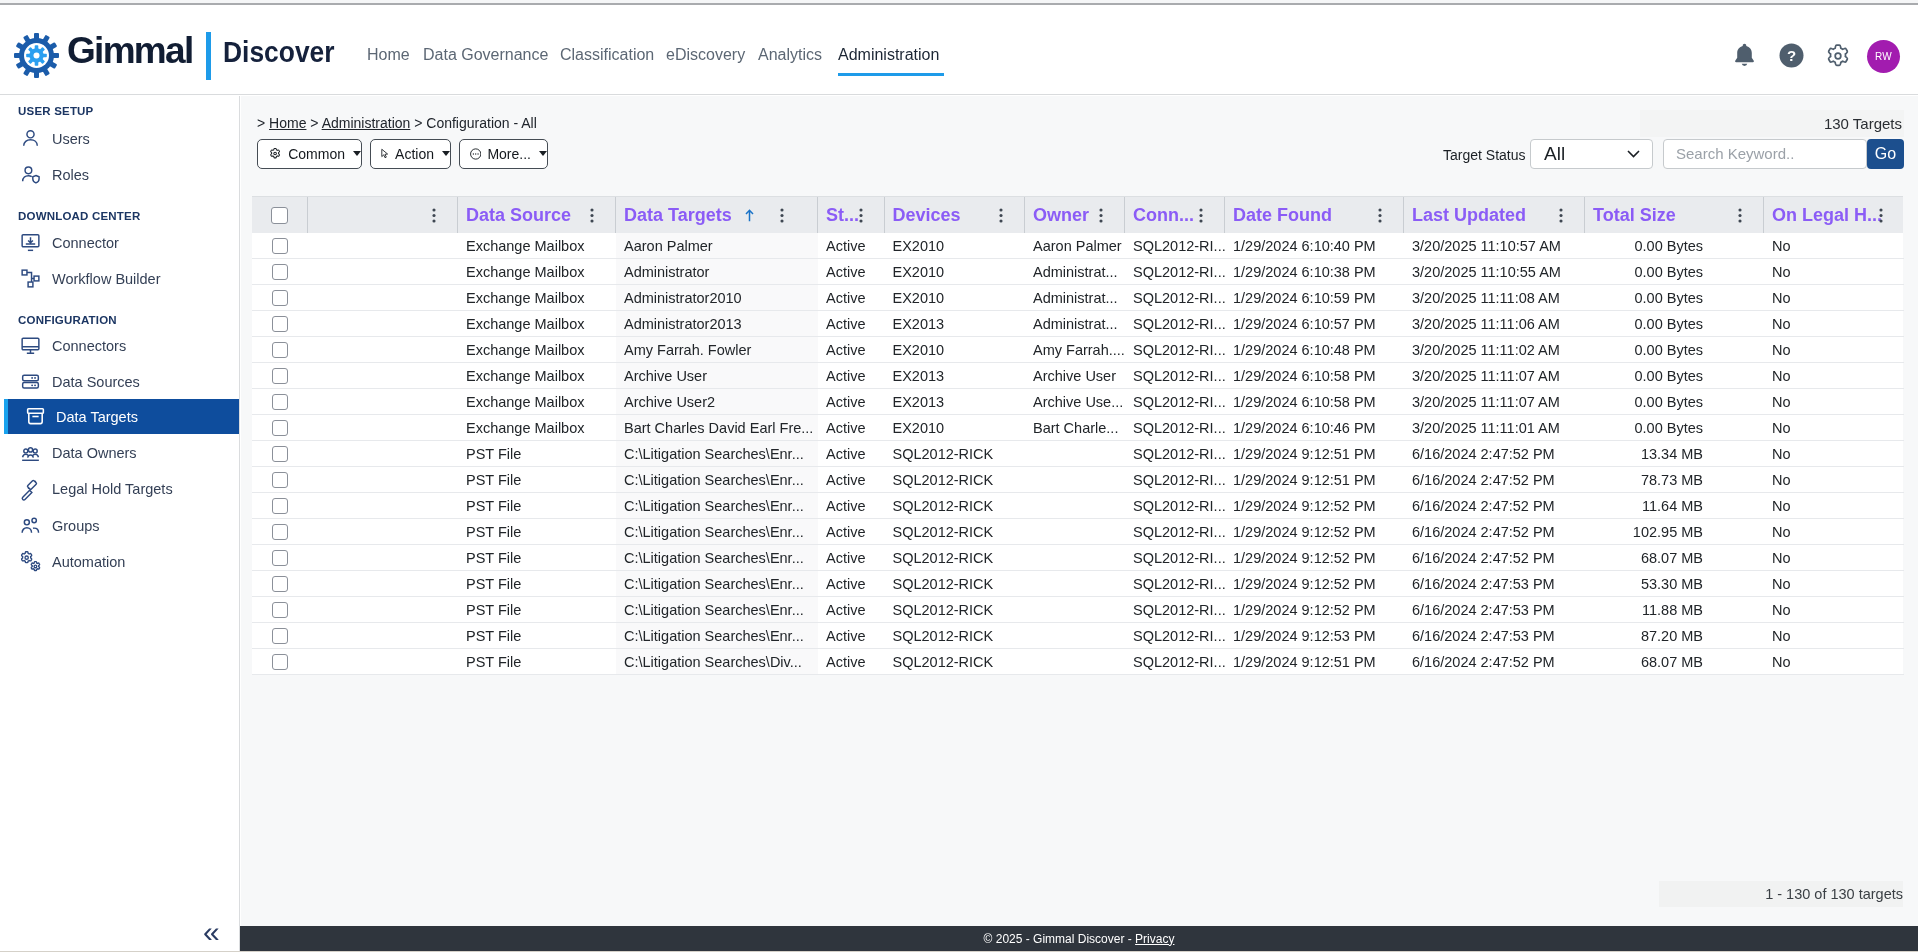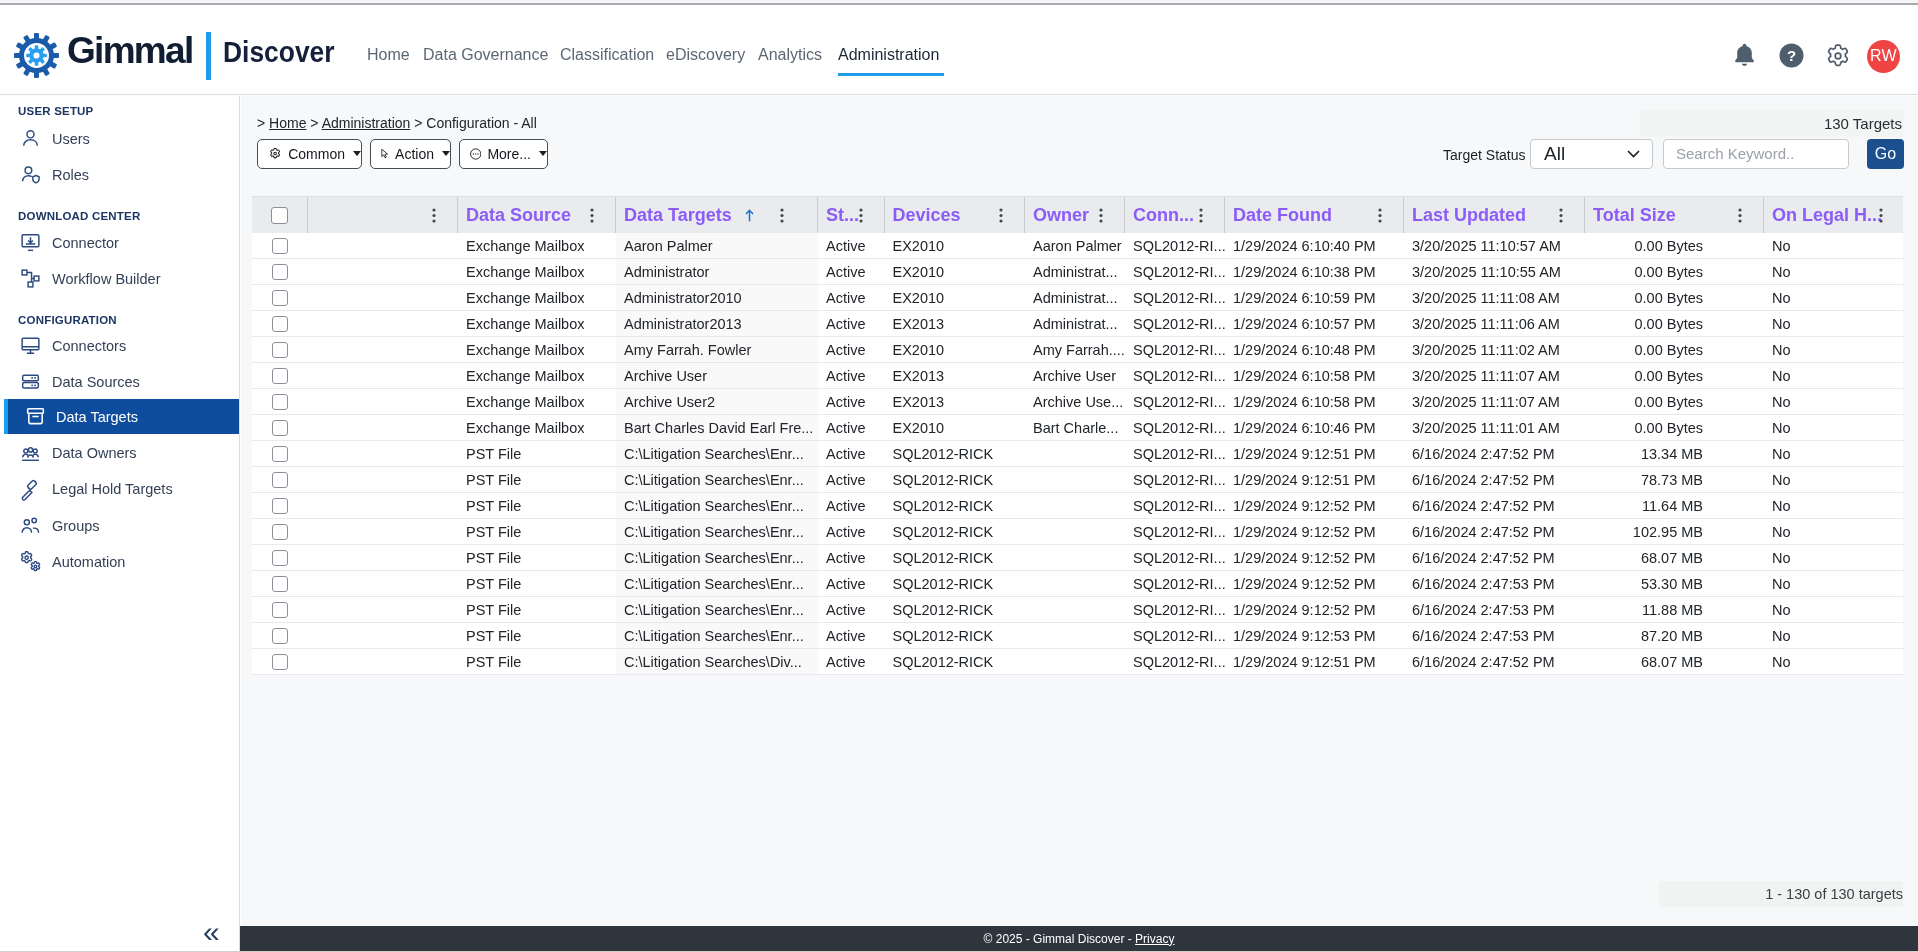--- a/index.html
+++ b/index.html
@@ -10,21 +10,21 @@
 
 #hdr { left:0; top:4.5px; width:1918px; height:90px; background:#fff; border-bottom:1px solid #d9dbdd; }
 #logo-gear { left:12px; top:26px; }
 #logo-g { left:67px; top:25px; font-size:37px; font-weight:700; color:#111d33; letter-spacing:-1.7px; }
 #logo-bar { left:206px; top:27px; width:5px; height:48px; background:#1e9be9; }
 #logo-d { left:223px; top:30px; font-size:30px; font-weight:700; color:#15213c; letter-spacing:0; transform:scaleX(0.88); transform-origin:left top; }
 .nav { top:41px; font-size:16px; color:#5c6774; }
 #nav-admin { color:#1c2634; }
 #nav-underline { left:838px; top:68px; width:106px; height:3.5px; background:#1e9be9; }
 .hic { top:38px; }
-#avatar { left:1867px; top:35px; width:33px; height:33px; border-radius:50%; background:#ef4444; color:#fff; font-size:16px; display:flex; align-items:center; justify-content:center; letter-spacing:0.2px; }
+#avatar { left:1867px; top:35px; width:33px; height:33px; border-radius:50%; background:#a21caf; color:#fff; font-size:10px; display:flex; align-items:center; justify-content:center; letter-spacing:0.2px; }
 
 #sidebar { left:0; top:95.5px; width:240px; height:855px; background:#fff; border-right:1px solid #dadcde; }
 .shead { position:absolute; left:18px; font-size:11.5px; font-weight:700; color:#1c3663; letter-spacing:0.2px; }
 .srow { position:absolute; left:0; width:240px; height:36px; display:flex; align-items:center; }
 .sic { position:absolute; left:18px; width:24px; height:24px; display:flex; align-items:center; justify-content:center; }
 .sic svg { width:23px; height:23px; }
 .slb { position:absolute; left:52px; font-size:14.5px; color:#333f55; }
 #sel { position:absolute; left:4px; top:303.5px; width:235px; height:35px; background:#0e4d9d; border-left:4px solid #18a2ee; }
 #sel .slb { color:#fff; left:48px; }
 #sel .sic { left:15px; }
@@ -32,21 +32,21 @@
 
 #content { left:241px; top:95.5px; width:1677px; height:830.5px; background:#f7f8f9; }
 #crumb { left:16px; top:19px; font-size:14px; color:#20252c; }
 #crumb a { color:#20252c; }
 .btn { position:absolute; top:43px; height:30px; border:1px solid #454c54; border-radius:5px; background:#fff; display:flex; align-items:center; font-size:14px; color:#14181d; }
 .caret { width:0; height:0; border-left:4.5px solid transparent; border-right:4.5px solid transparent; border-top:5.5px solid #1a1f24; margin-left:8px; }
 #targets-count { left:1399px; top:14px; width:264px; height:27px; background:#f3f4f4; font-size:15px; color:#2a2e33; text-align:right; line-height:27px; padding-right:2px; }
 #tslabel { left:1202px; top:51px; font-size:14px; color:#1a1f24; }
 #tssel { left:1289px; top:43px; width:123px; height:30px; background:#fff; border:1px solid #c6cacd; border-radius:4px; font-size:19px; color:#1a1f24; display:flex; align-items:center; padding-left:13px; }
 #tssel svg { position:absolute; right:12px; }
-#search { left:1422px; top:43px; width:186px; height:30px; background:#fff; border:1px solid #c6cacd; border-radius:4px; font-size:15px; color:#9ba1a8; display:flex; align-items:center; padding-left:12px; }
+#search { left:1422px; top:43px; width:204px; height:30px; background:#fff; border:1px solid #c6cacd; border-radius:4px; font-size:15px; color:#9ba1a8; display:flex; align-items:center; padding-left:12px; }
 #gobtn { left:1626px; top:43px; width:37px; height:30px; background:#1c4f8e; border-radius:4px; color:#fff; font-size:16px; display:flex; align-items:center; justify-content:center; }
 
 #grid { left:252px; top:196px; width:1651px; }
 .thr { display:grid; grid-template-columns:56px 150px 158px 202px 66.5px 140.5px 100px 100px 179px 181px 179px 139.5px; height:37px; background:#e9ebee; border-top:1px solid #dcdfe2; }
 .th { position:relative; display:flex; align-items:center; padding-left:8px; font-size:18px; font-weight:700; color:#8b5cf6; border-right:1px solid #c9cdd2; overflow:hidden; white-space:nowrap; }
 .th:last-child { border-right:none; }
 .kb { position:absolute; right:21px; top:11px; }
 .tr { display:grid; grid-template-columns:56px 150px 158px 202px 66.5px 140.5px 100px 100px 179px 181px 179px 139.5px; height:26px; background:#fff; }
 .td { display:flex; align-items:center; padding-left:8px; font-size:14.5px; color:#212529; border-bottom:1px solid #e7e9ec; overflow:hidden; white-space:nowrap; }
 .td.sc { background:#f9f9fa; }

